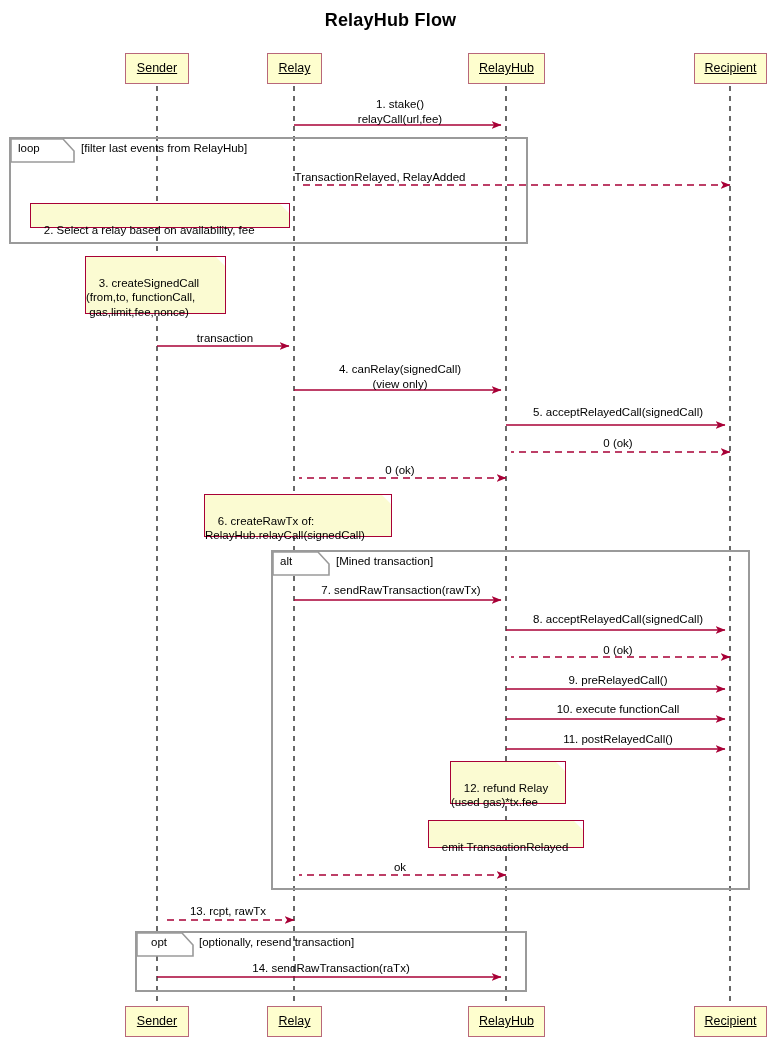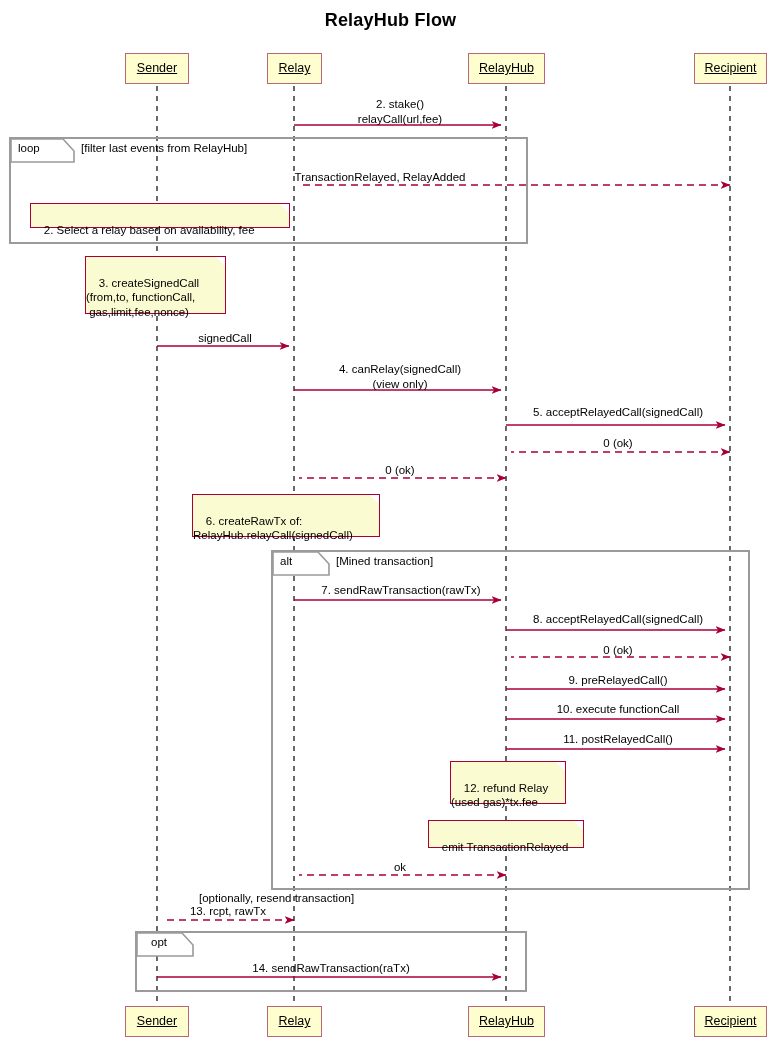--- a/index.html
+++ b/index.html
@@ -202,28 +202,28 @@
     <span>Recipient</span>
   </div>
 
   <div class="frag-kw" style="left:18px; top:142px;">loop</div>
   <div class="frag-cond" style="left:81px; top:142px;">[filter last events from RelayHub]</div>
 
   <div class="frag-kw" style="left:280px; top:555px;">alt</div>
   <div class="frag-cond" style="left:336px; top:555px;">[Mined transaction]</div>
 
   <div class="frag-kw" style="left:151px; top:936px;">opt</div>
-  <div class="frag-cond" style="left:199px; top:892px;">[optionally, resend transaction]</div>
-
-  <div class="msg-label" style="left:300px; top:97px; width:200px;">2. stake()</div>
+  <div class="frag-cond" style="left:199px; top:936px;">[optionally, resend transaction]</div>
+
+  <div class="msg-label" style="left:300px; top:97px; width:200px;">1. stake()</div>
   <div class="msg-label" style="left:300px; top:112px; width:200px;">relayCall(url,fee)</div>
 
   <div class="msg-label" style="left:230px; top:170px; width:300px;">TransactionRelayed, RelayAdded</div>
 
-  <div class="msg-label" style="left:165px; top:331px; width:120px;">signedCall</div>
+  <div class="msg-label" style="left:165px; top:331px; width:120px;">transaction</div>
 
   <div class="msg-label" style="left:300px; top:362px; width:200px;">4. canRelay(signedCall)</div>
   <div class="msg-label" style="left:300px; top:377px; width:200px;">(view only)</div>
 
   <div class="msg-label" style="left:512px; top:405px; width:212px;">5. acceptRelayedCall(signedCall)</div>
 
   <div class="msg-label" style="left:512px; top:436px; width:212px;">0 (ok)</div>
 
   <div class="msg-label" style="left:300px; top:463px; width:200px;">0 (ok)</div>
 
@@ -250,21 +250,21 @@
     <span class="note-fold-tri"></span>
   </div>
 
   <div class="note" style="left:85px; top:256px; width:141px; height:58px;">
     <span>3. createSignedCall
 (from,to, functionCall,
  gas,limit,fee,nonce)</span>
     <span class="note-fold-tri"></span>
   </div>
 
-  <div class="note" style="left:192px; top:494px; width:188px; height:43px;">
+  <div class="note" style="left:204px; top:494px; width:188px; height:43px;">
     <span>6. createRawTx of:
 RelayHub.relayCall(signedCall)</span>
     <span class="note-fold-tri"></span>
   </div>
 
   <div class="note" style="left:450px; top:761px; width:116px; height:43px;">
     <span>12. refund Relay
 (used gas)*tx.fee</span>
     <span class="note-fold-tri"></span>
   </div>

